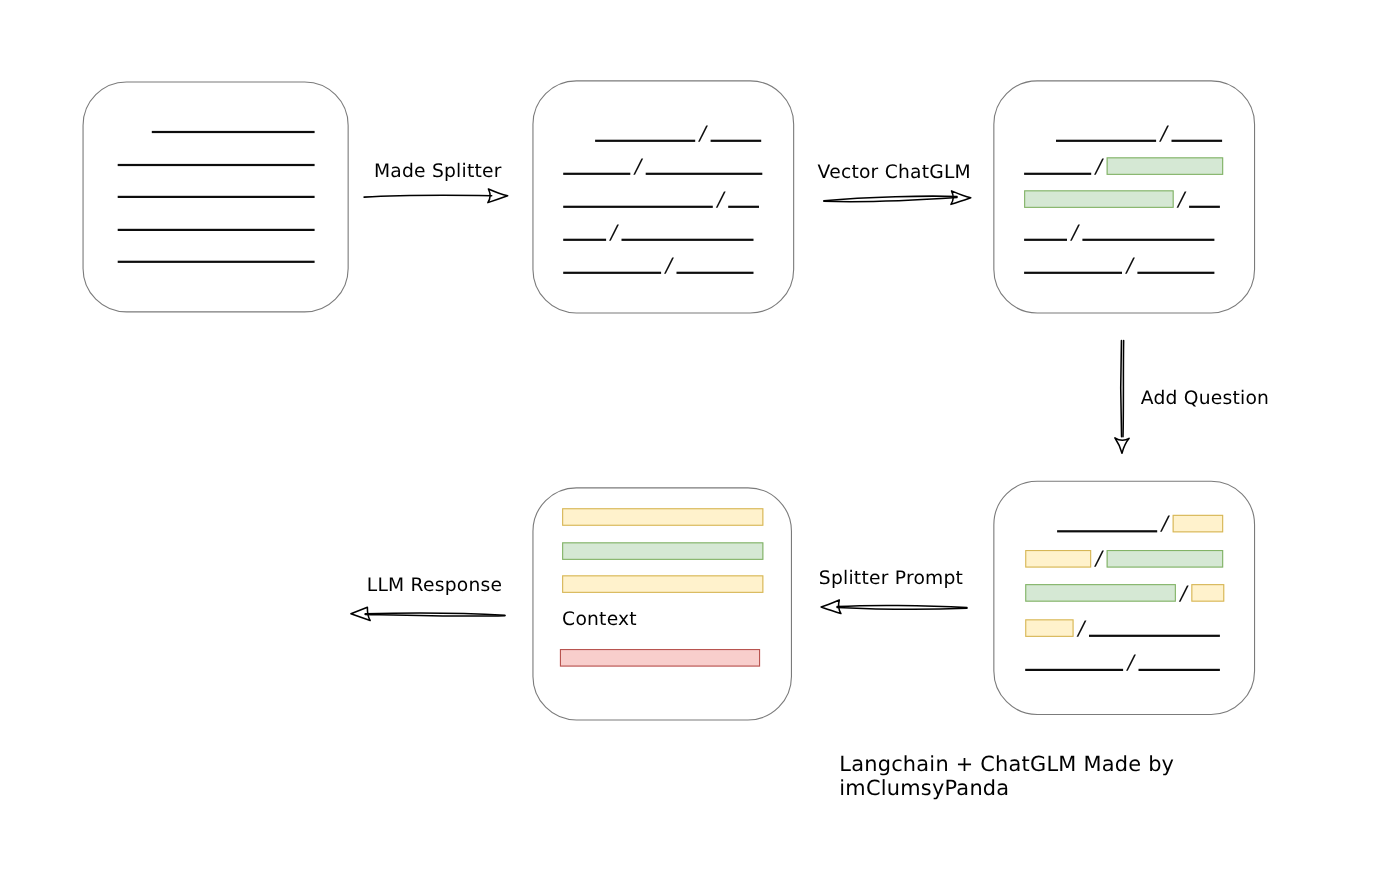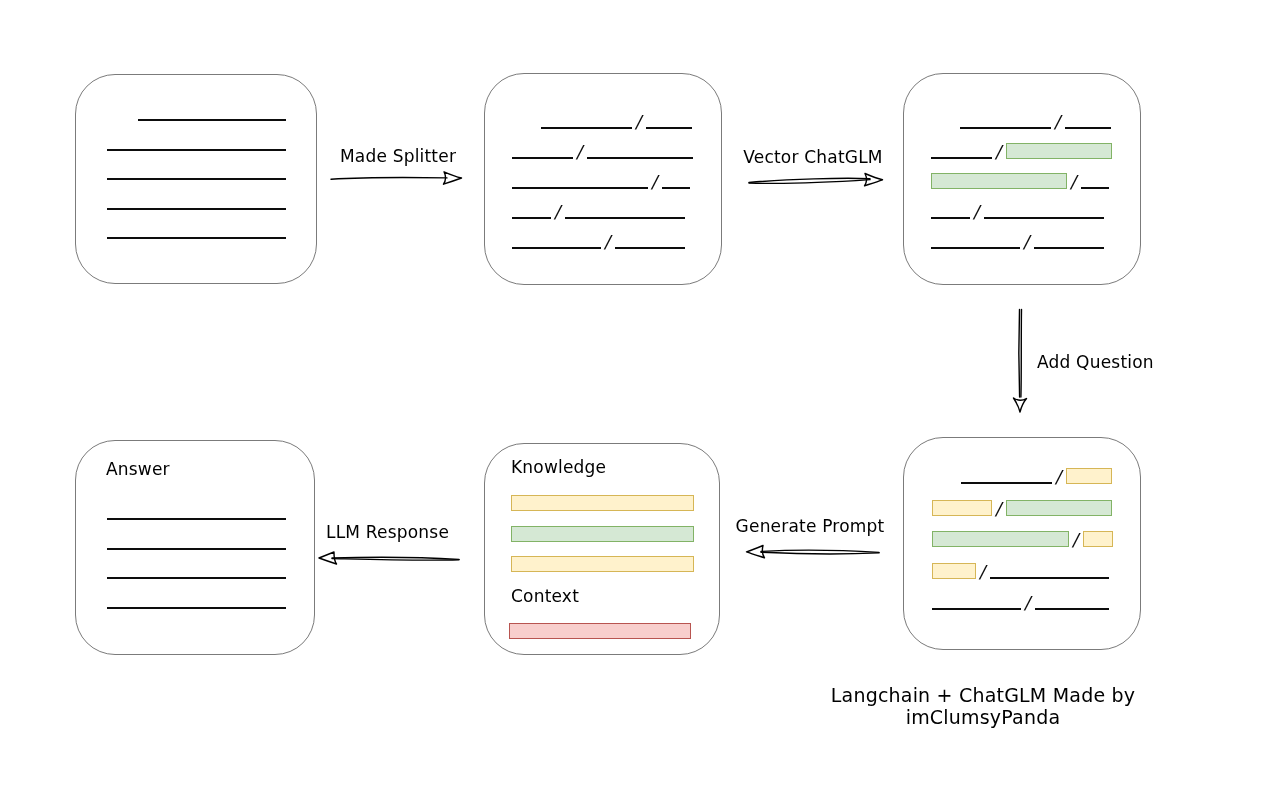--- a/index.html
+++ b/index.html
@@ -52,21 +52,21 @@
 
   .arrow-label {
     position:absolute; font-size:17px; font-weight:500; letter-spacing:.2px;
     color:#000; white-space:nowrap;
   }
   .arrow-svg { position:absolute; overflow:visible; }
   .arrow-svg path { stroke:#000; stroke-width:1.4; fill:none; stroke-linecap:round; stroke-linejoin:round; }
 
   #caption {
     position:absolute; left:763px; top:684px; width:440px;
-    text-align:center; font-size:19px; font-weight:500; letter-spacing:.2px; color:#000;
+    text-align:left; font-size:19px; font-weight:500; letter-spacing:.2px; color:#000;
   }
 </style>
 </head>
 <body>
 
 <div id="canvas">
 
   <div class="box" id="box-document">
     <div class="rows">
         <div class="row" style="margin-left: 31px;">
@@ -190,68 +190,50 @@
           <div class="seg line" style="width: 119px;"></div>
         </div>
         <div class="row">
           <div class="seg line" style="width: 89px;"></div>
           <span class="slash">/</span>
           <div class="seg line" style="width: 74px;"></div>
         </div>
       </div>
   </div>
 
-  <div class="arrow-label" style="left:735px; top:516px; width:150px; text-align:center;">Generate Prompt</div>
+  <div class="arrow-label" style="left:735px; top:516px; width:150px; text-align:center;">Splitter Prompt</div>
   <svg class="arrow-svg" style="left:745px; top:541px;" width="135" height="22">
     <path d="M134,11.4 C95,9 45,8.8 16,10.4"></path>
     <path d="M134,11.9 C95,13.6 45,12.6 16,11.2"></path>
     <path d="M18,4.5 C11,7.5 5.5,9.6 1.5,10.8 C7,12.8 14,15 19.5,16.8 C16.8,12.8 17,8.5 18,4.5 Z"></path>
   </svg>
 
   <div class="box" id="box-prompt">
-    <div class="inbox-label k">Knowledge</div>
     <div class="kbars">
         <div class="row">
           <div class="seg yellow" style="width: 183px;"></div>
         </div>
         <div class="row">
           <div class="seg green" style="width: 183px;"></div>
         </div>
         <div class="row">
           <div class="seg yellow" style="width: 183px;"></div>
         </div>
       </div>
     <div class="inbox-label q">Context</div>
     <div class="qbars">
         <div class="row">
           <div class="seg red" style="width: 182px;"></div>
         </div>
       </div>
   </div>
 
-  <div class="arrow-label" style="left:326px; top:522px; width:138px; ">LLM Response</div>
+  <div class="arrow-label" style="left:326px; top:522px; width:138px; text-align:center;">LLM Response</div>
   <svg class="arrow-svg" style="left:318px; top:547px;" width="142" height="22">
     <path d="M141,12.4 C100,10 50,10 14,11"></path>
     <path d="M141,12.8 C100,13.8 50,12.4 14,11.6"></path>
     <path d="M16,5 C9,7.8 4,9.8 1,11 C6.5,13 13,15.2 18.5,17 C15.8,13 16,9 16,5 Z"></path>
   </svg>
 
-  <div class="box" id="box-answer">
-    <div class="inbox-label">Answer</div>
-    <div class="rows">
-        <div class="row">
-          <div class="seg line" style="width: 179px;"></div>
-        </div>
-        <div class="row">
-          <div class="seg line" style="width: 179px;"></div>
-        </div>
-        <div class="row">
-          <div class="seg line" style="width: 179px;"></div>
-        </div>
-        <div class="row">
-          <div class="seg line" style="width: 179px;"></div>
-        </div>
-      </div>
-  </div>
 
   <div id="caption">Langchain + ChatGLM Made by imClumsyPanda</div>
 
 </div>
 
 </body></html>

